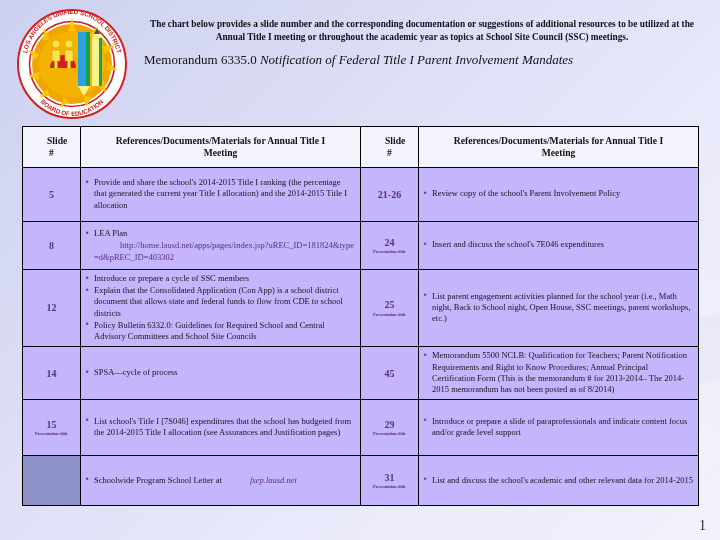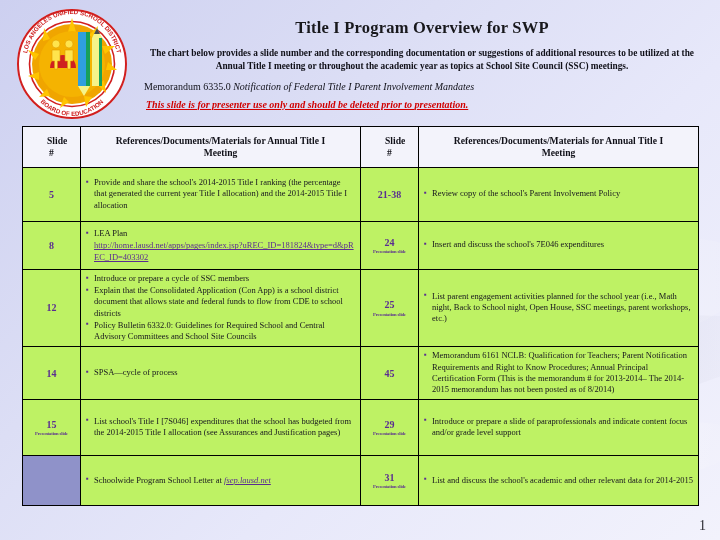--- a/index.html
+++ b/index.html
@@ -74,21 +74,21 @@
   }
   .intro {
     font-size: 9.3px;
     font-weight: bold;
     color: #101018;
     line-height: 1.38;
     text-align: center;
     margin: 0 8px 8px 8px;
   }
   .memo {
-    font-size: 10px;
+    font-size: 13px;
     color: #101018;
     margin: 0 0 7px 10px;
   }
   .memo i { font-style: italic; }
   .warning {
     font-size: 10px;
     font-weight: bold;
     font-style: italic;
     color: #d00000;
     text-decoration: underline;
@@ -100,21 +100,21 @@
     position: absolute;
     left: 22px;
     top: 126px;
     width: 676px;
     border-collapse: collapse;
     table-layout: fixed;
   }
   .grid td, .grid th {
     border: 1.3px solid #000;
     vertical-align: middle;
-    background: #bef264;
+    background: #c4b5fd;
     padding: 3px 5px;
   }
   .grid thead th {
     background: #f3f3fb;
     font-size: 9.6px;
     font-weight: bold;
     color: #101018;
     text-align: center;
     line-height: 1.25;
     height: 34px;
@@ -158,22 +158,22 @@
     color: #5a2d91;
     font-size: 8px;
   }
   .cont {
     padding-left: 8px;
     margin: 0;
   }
   .ital { }
   .lnk {
     color: #5b2d91;
-    text-decoration: underline;
     word-break: break-all;
+    margin-left: 26px;
   }
   .lnk.ital { font-style: italic; }
 
   .pagenum {
     position: absolute;
     right: 14px;
     bottom: 6px;
     font-size: 14px;
     color: #2b2b33;
   }
@@ -232,26 +232,24 @@
         <textPath href="#arcTop" startOffset="50%" text-anchor="middle">LOS ANGELES UNIFIED SCHOOL DISTRICT</textPath>
       </text>
       <path id="arcBot" d="M 12 62 a 44 46 0 0 0 88 0" fill="none"></path>
       <text>
         <textPath href="#arcBot" startOffset="50%" text-anchor="middle">BOARD OF EDUCATION</textPath>
       </text>
     </g>
   </svg>
 
   <div class="header">
-    <div class="deck-title">Title I Program Overview for SWP</div>
     <div class="intro">The chart below provides a slide number and the corresponding documentation or suggestions of additional resources to be utilized at the Annual Title I meeting or throughout the academic year as topics at School Site Council (SSC) meetings.</div>
     <div class="memo">
       <span>Memorandum 6335.0 </span><i>Notification of Federal Title I Parent Involvement Mandates</i>
     </div>
-    <div class="warning">This slide is for presenter use only and should be deleted prior to presentation.</div>
   </div>
 
   <table class="grid">
     <colgroup>
       <col class="c-num">
         <col class="c-txt">
         <col class="c-num">
         <col class="c-txt">
     </colgroup>
     <thead>
@@ -261,21 +259,21 @@
         <th>Slide #</th>
         <th>References/Documents/Materials for Annual Title I Meeting</th>
       </tr>
     </thead>
     <tbody id="tbody">
         <tr style="height: 54px;">
           <td class="numcell">5</td>
           <td class="txtcell">
             <div class="bullet-line"><span>Provide and share the school's 2014-2015 Title I ranking (the percentage that generated the current year Title I allocation) and the 2014-2015 Title I allocation</span></div>
           </td>
-          <td class="numcell">21-38</td>
+          <td class="numcell">21-26</td>
           <td class="txtcell">
             <div class="bullet-line"><span>Review copy of the school's Parent Involvement Policy</span></div>
           </td>
         </tr>
         <tr style="height: 48px;">
           <td class="numcell">8</td>
           <td class="txtcell">
             <div class="bullet-line"><span>LEA Plan</span></div>
             <div class="cont"><span class="lnk">http://home.lausd.net/apps/pages/index.jsp?uREC_ID=181824&amp;type=d&amp;pREC_ID=403302</span></div>
           </td>
@@ -296,21 +294,21 @@
             <div class="bullet-line"><span>List parent engagement activities planned for the school year (i.e., Math night, Back to School night, Open House, SSC meetings, parent workshops, etc.)</span></div>
           </td>
         </tr>
         <tr style="height: 46px;">
           <td class="numcell">14</td>
           <td class="txtcell">
             <div class="bullet-line"><span>SPSA—cycle of process</span></div>
           </td>
           <td class="numcell">45</td>
           <td class="txtcell">
-            <div class="bullet-line"><span>Memorandum 6161 </span><span class="ital">NCLB: Qualification for Teachers; Parent Notification Requirements and Right to Know Procedures; Annual Principal Certification Form (This is the memorandum # for 2013-2014– The 2014-2015 memorandum has not been posted as of 8/2014)</span></div>
+            <div class="bullet-line"><span>Memorandum 5500 </span><span class="ital">NCLB: Qualification for Teachers; Parent Notification Requirements and Right to Know Procedures; Annual Principal Certification Form (This is the memorandum # for 2013-2014– The 2014-2015 memorandum has not been posted as of 8/2014)</span></div>
           </td>
         </tr>
         <tr style="height: 56px; padding-left: 42px;">
           <td class="numcell">15<span class="sub">Presentation slide</span></td>
           <td class="txtcell">
             <div class="bullet-line"><span>List school's Title I [7S046] expenditures that the school has budgeted from the 2014-2015 Title I allocation (see Assurances and Justification pages)</span></div>
           </td>
           <td class="numcell">29<span class="sub">Presentation slide</span></td>
           <td class="txtcell">
             <div class="bullet-line"><span>Introduce or prepare a slide of paraprofessionals and indicate content focus and/or grade level support</span></div>

